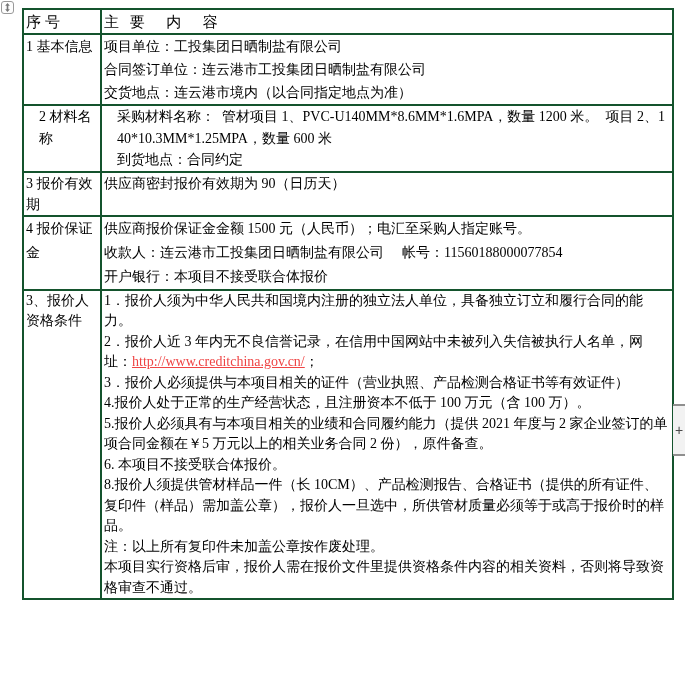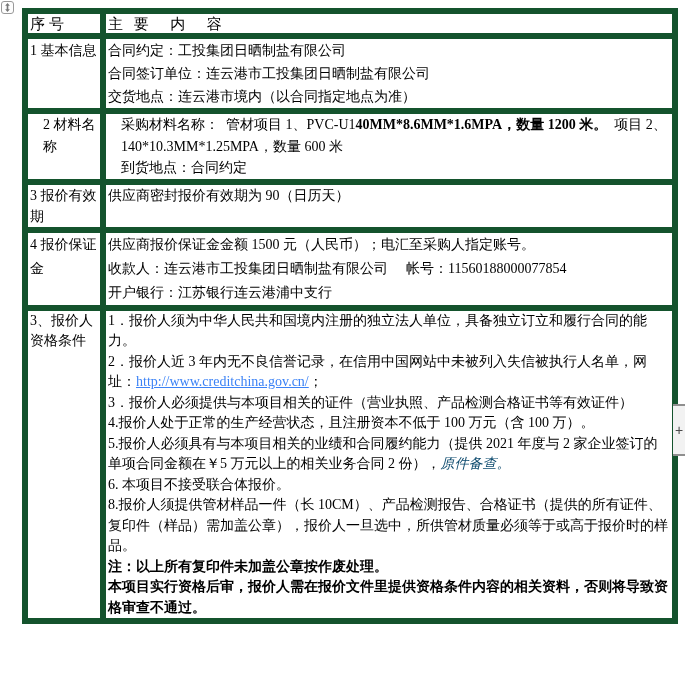--- a/index.html
+++ b/index.html
@@ -13,39 +13,39 @@
     border:1px solid #9a9a9a;border-radius:3px;background:#fdfdfd;
     display:flex;align-items:center;justify-content:center;box-sizing:border-box;
   }
   
   table.doc{
     position:absolute;left:22px;top:8px;width:650px;
     border-collapse:collapse;table-layout:fixed;
     border:2px solid #000;
   }
   table.doc td{
-    border:6px solid #14532d;
+    border:2px solid #14532d;
     font-size:14px;line-height:22px;
     padding:0 2px;vertical-align:top;
     overflow:hidden;box-sizing:border-box;
     word-break:break-all;
   }
   td.label{vertical-align:middle;padding-left:1px;padding-right:1px;}
   tr.hdr td{vertical-align:middle;font-size:15px;height:25px;line-height:18px;}
   .seq{letter-spacing:4px;}
   .main-head{word-spacing:7px;white-space:pre-wrap;}
   tr.r1 td{height:70px;line-height:23px;}
   tr.r2 td{height:65px;line-height:21.5px;padding-left:15px;}
   tr.r3 td{height:43px;line-height:21px;}
   tr.r4 td{height:72px;line-height:24px;}
   tr.r5 td{height:109px;line-height:22px;}
   tr.r6 td{height:267px;line-height:20.5px;}
-  .b{font-weight:bold;}
-  .red{color:#0c4a6e;font-style:italic;}
-  .lnk{color:#3b82f6;text-decoration:underline;}
+  .b{font-weight:normal;}
+  .red{color:#000000;}
+  .lnk{color:#ef4444;text-decoration:underline;}
   .gap-s{margin-left:18px;}
   .line{white-space:pre-wrap;}
   
   .side-widget{
     position:absolute;left:673px;top:404px;width:12px;height:52px;
     background:#f2f2f2;border-top:2px solid #8f8f8f;border-bottom:2px solid #8f8f8f;
     display:flex;align-items:center;justify-content:center;box-sizing:border-box;
     font-family:"Liberation Sans","DejaVu Sans",sans-serif;
     font-size:14px;color:#4a4a4a;cursor:pointer;
   }
@@ -75,21 +75,21 @@
       <td>
         <span class="main-head">主 要  内  容</span>
       </td>
     </tr>
 
     <tr class="r1">
       <td class="label">
         <span>1 基本信息</span>
       </td>
       <td>
-        <div class="line">合同约定：工投集团日晒制盐有限公司</div>
+        <div class="line">项目单位：工投集团日晒制盐有限公司</div>
         <div class="line">合同签订单位：连云港市工投集团日晒制盐有限公司</div>
         <div class="line">交货地点：连云港市境内（以合同指定地点为准）</div>
       </td>
     </tr>
 
     <tr class="r2">
       <td class="label">
         <span>2 材料名称</span>
       </td>
       <td>
@@ -107,21 +107,21 @@
       </td>
     </tr>
 
     <tr class="r4">
       <td class="label">
         <span>4 报价保证金</span>
       </td>
       <td>
         <div class="line">供应商报价保证金金额 1500 元（人民币）；电汇至采购人指定账号。</div>
         <div class="line"><span>收款人：连云港市工投集团日晒制盐有限公司</span><span class="gap-s">帐号：11560188000077854</span></div>
-        <div class="line">开户银行：江苏银行连云港浦中支行</div>
+        <div class="line">开户银行：本项目不接受联合体报价</div>
       </td>
     </tr>
 
 
     <tr class="r6">
       <td class="label">
         <span>3、报价人资格条件</span>
       </td>
       <td>
         <div class="line">1．报价人须为中华人民共和国境内注册的独立法人单位，具备独立订立和履行合同的能力。</div>

